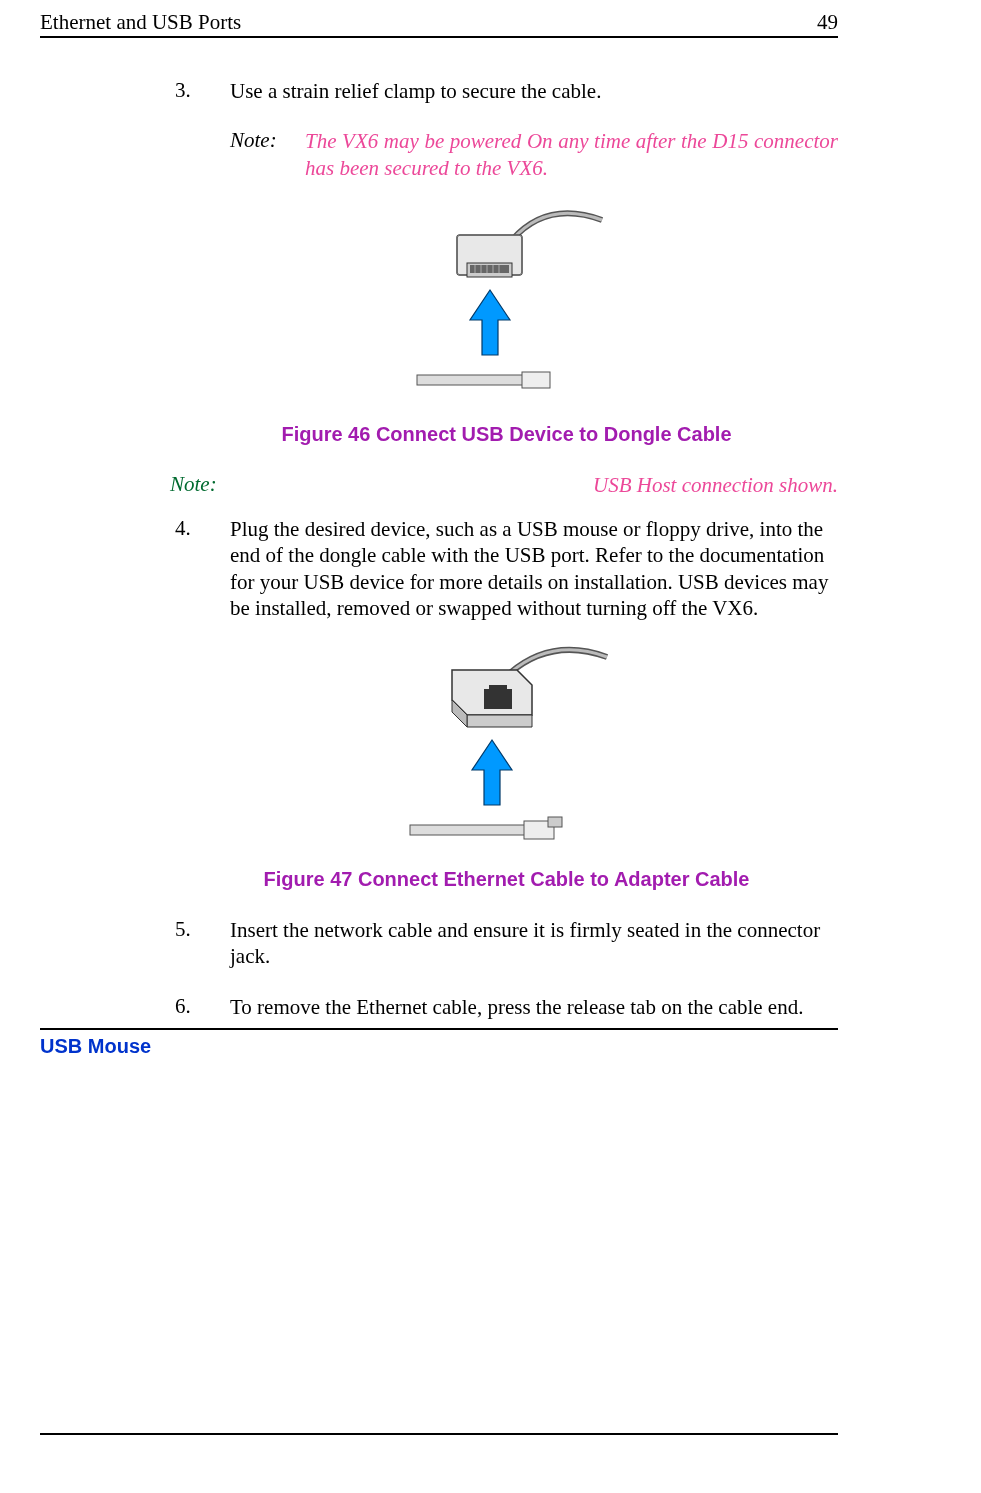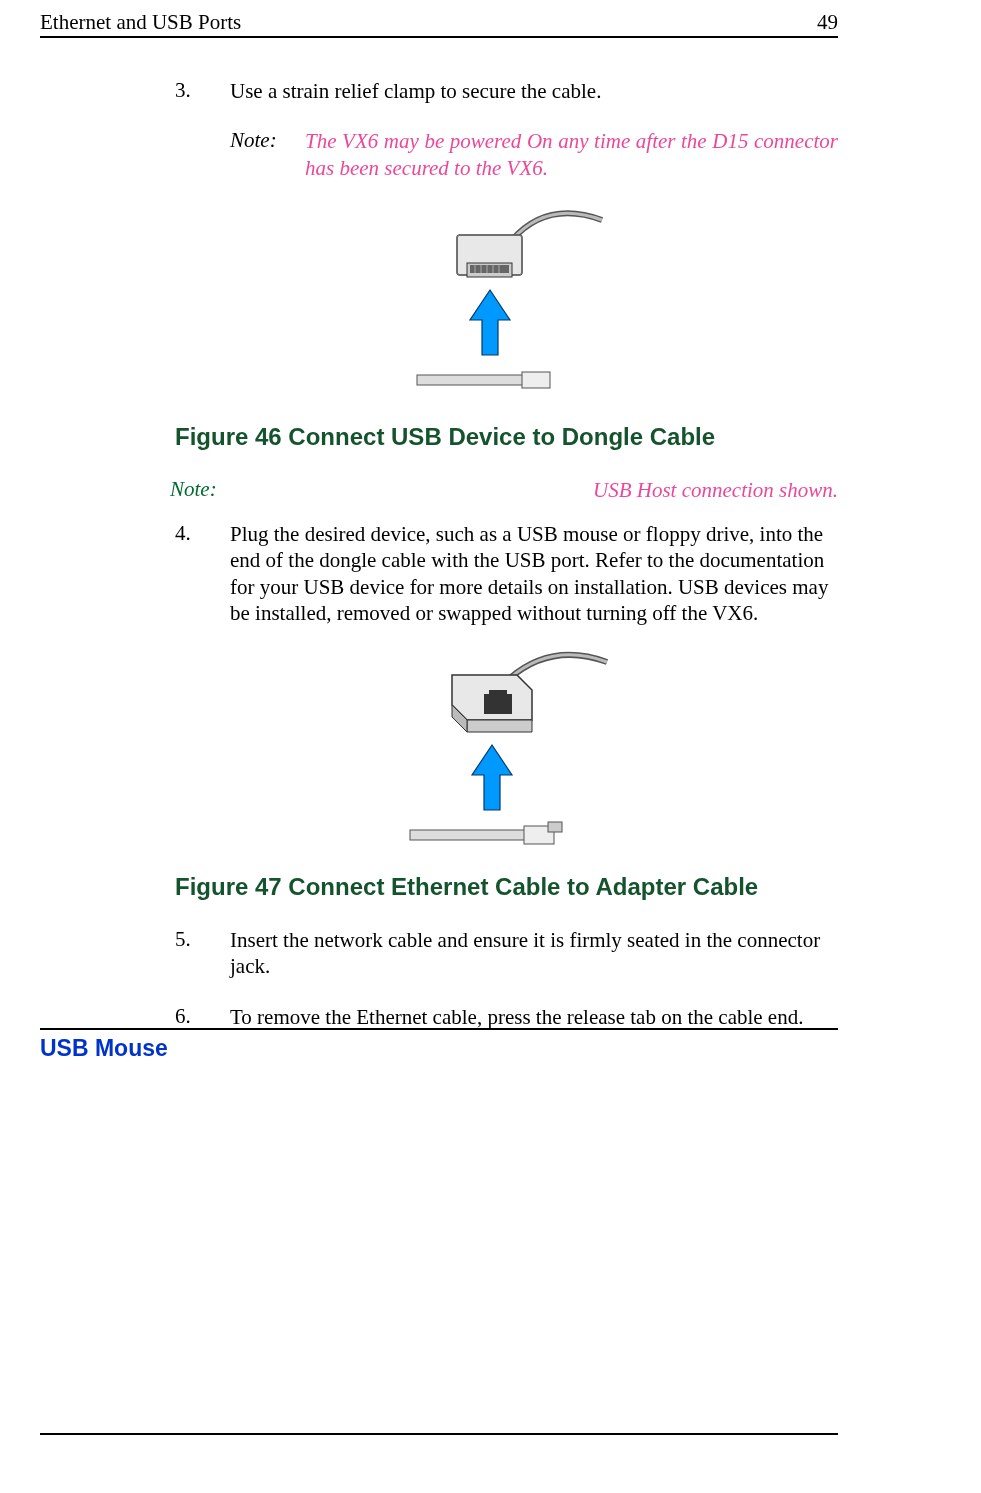--- a/index.html
+++ b/index.html
@@ -74,39 +74,39 @@
   .note-row.inline .note-label {
     color: #006a2f;
     width: 60px;
     margin-left: -5px;
   }
   .fig {
     text-align: center;
     margin: 10px 0 6px 0;
   }
   .fig-caption {
-    text-align: left;
-    color: #14532d;
+    text-align: center;
+    color: #a21caf;
     font-family: Arial, Helvetica, sans-serif;
     font-weight: bold;
-    font-size: 24px;
+    font-size: 20px;
     margin: 12px 0 26px 0;
   }
   .section-rule {
     position: absolute;
     left: 40px;
     right: 40px;
     border-top: 2px solid #000;
   }
   .section-head {
     position: absolute;
     left: 40px;
     font-family: Arial, Helvetica, sans-serif;
     font-weight: bold;
-    font-size: 23px;
+    font-size: 20px;
     color: #0033cc;
   }
   .section-body {
     position: absolute;
     left: 175px;
     right: 40px;
     text-align: justify;
     line-height: 1.25;
   }
   .footer-rule {

